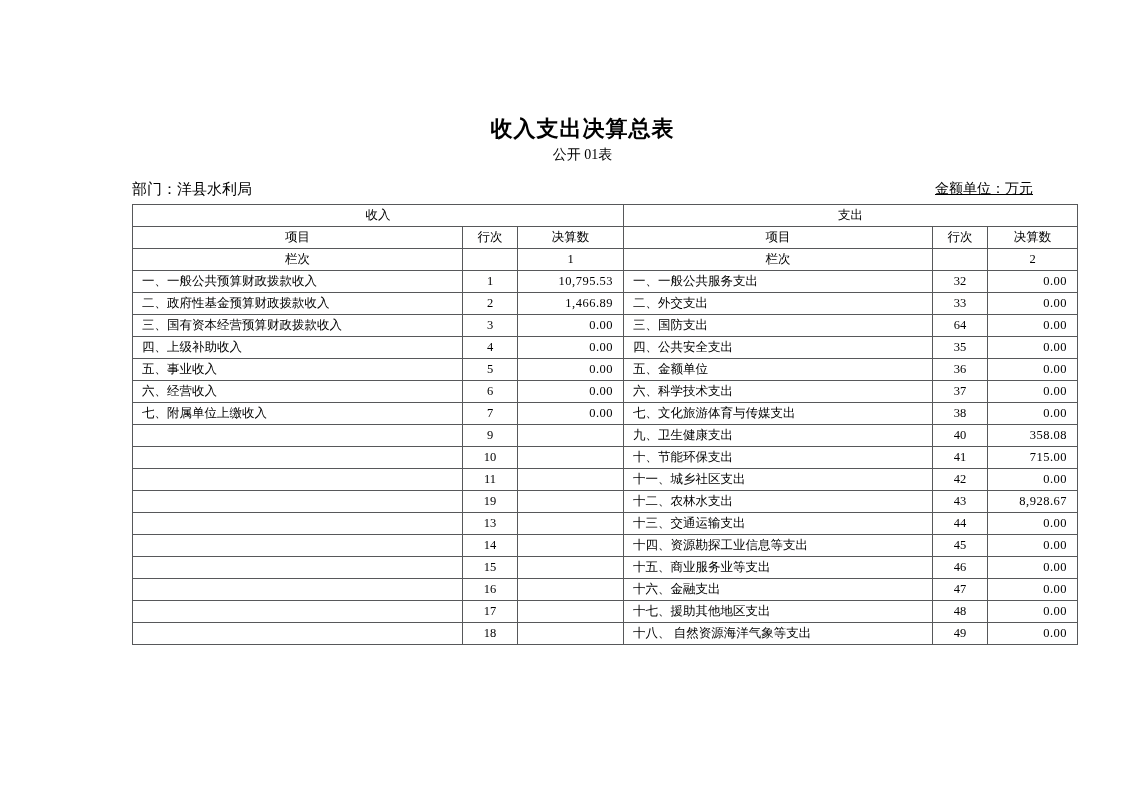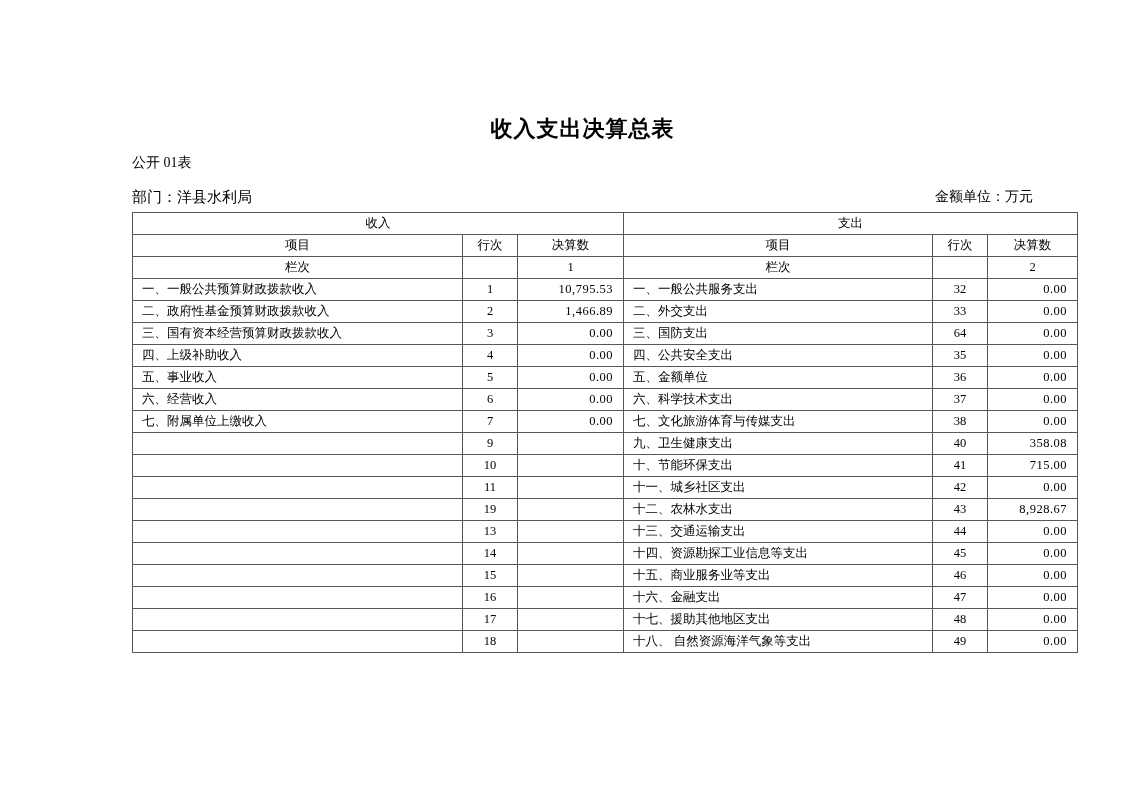--- a/index.html
+++ b/index.html
@@ -27,38 +27,39 @@
   .doc-title {
     margin-top: 114px;
     text-align: center;
     font-family: "Liberation Sans", sans-serif;
     font-weight: 700;
     font-size: 22px;
     line-height: 30px;
     letter-spacing: 1px;
   }
   .form-label-line {
-    margin-top: 10px;
-    text-align: left;
+    margin-top: 2px;
+    text-align: center;
     font-size: 14px;
     line-height: 18px;
   }
   .meta-row {
     margin-top: 15px;
     display: flex;
     justify-content: space-between;
     align-items: flex-start;
   }
   .department {
     font-size: 15px;
     line-height: 20px;
   }
   .unit {
     font-size: 14px;
     line-height: 20px;
+    text-decoration: underline;
   }
   table.fin-table {
     margin-top: 5px;
     width: 945px;
     border-collapse: collapse;
     table-layout: fixed;
   }
   .fin-table th, .fin-table td {
     border: 1px solid #57585a;
     height: 22px;

